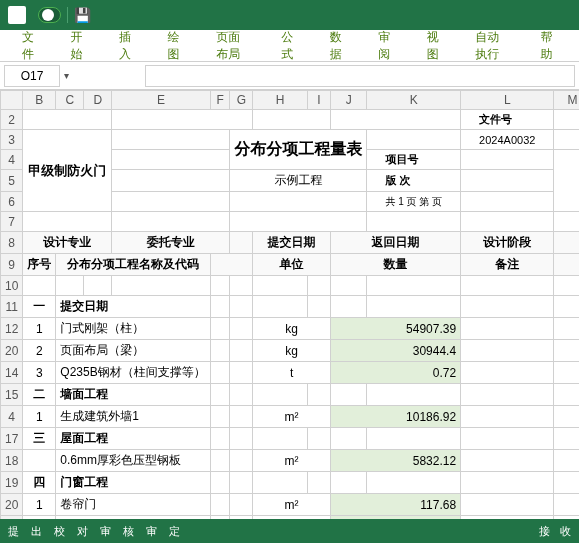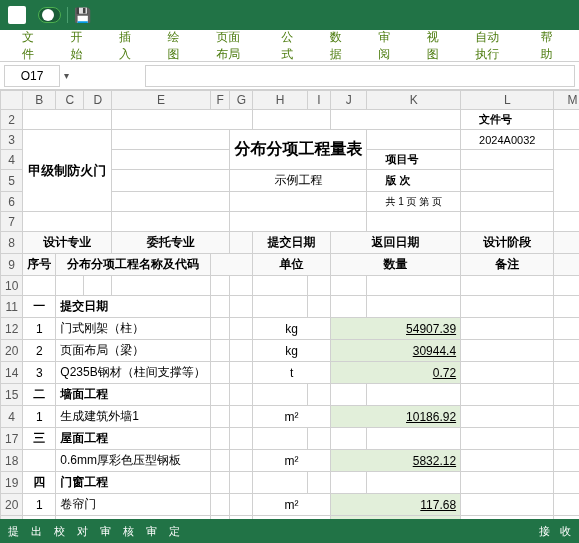--- a/index.html
+++ b/index.html
@@ -139,21 +139,21 @@
     .col-f { width: 30px; }
     .col-g { width: 30px; }
     .col-h { width: 80px; }
     .col-i { width: 30px; }
     .col-j { width: 70px; }
     .col-k { width: 30px; }
     .col-l { width: 80px; }
     .col-m { width: 60px; }
 
     .text-center { text-align: center; }
-    .text-right { text-align: right; text-decoration: underline; }
+    .text-right { text-align: right; }
     .bold { font-weight: bold; }
     .bg-green { background-color: #E2EFDA; }
 
     
     .merged-title {
       text-align: center;
       font-size: 16px;
       font-weight: bold;
       color: #000;
     }

